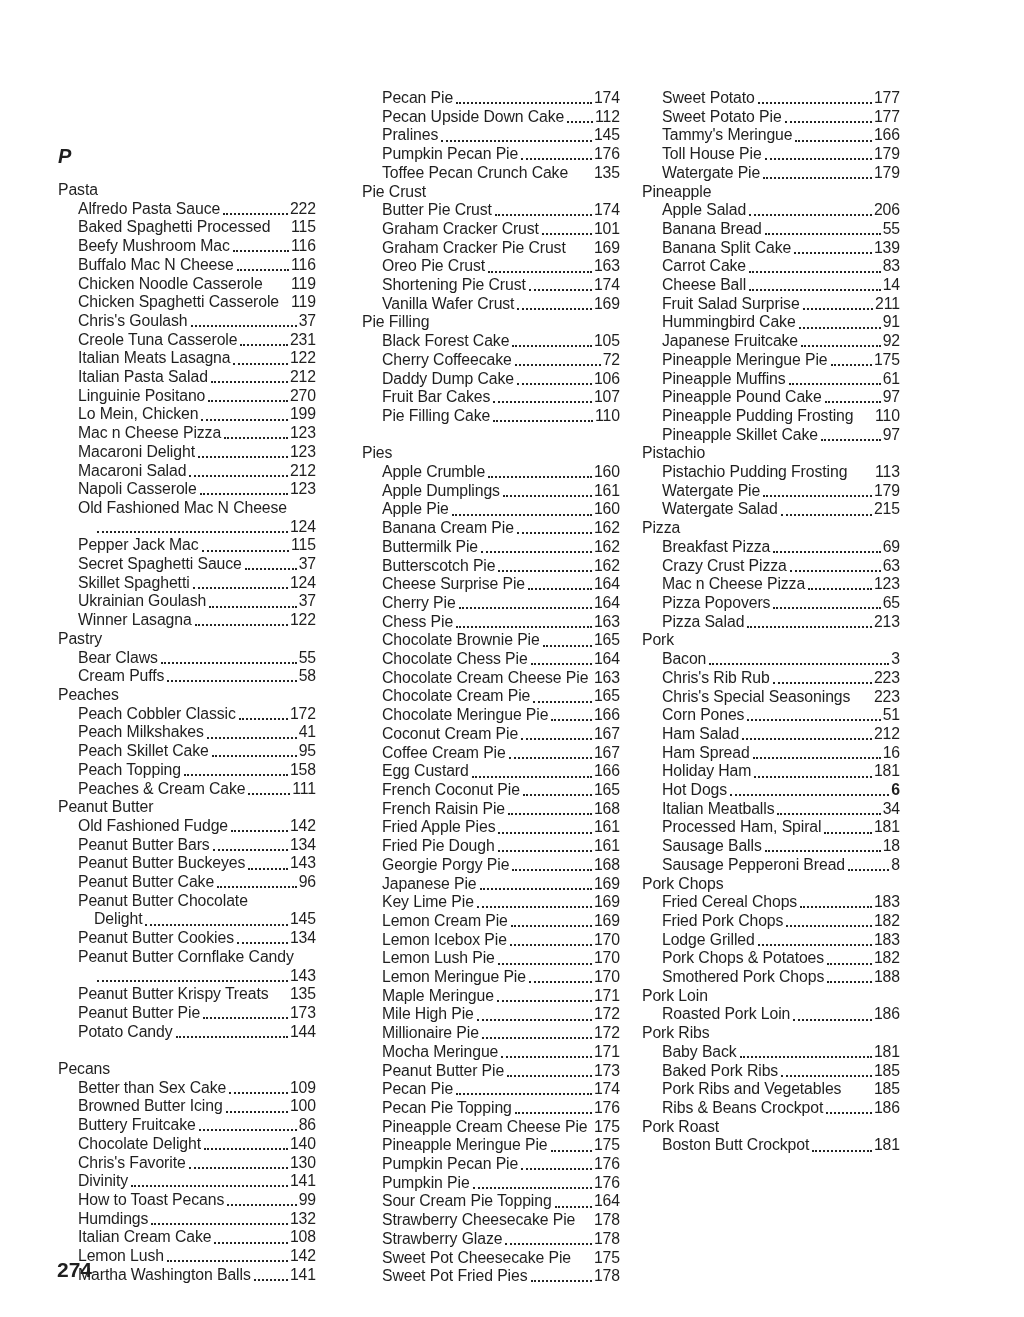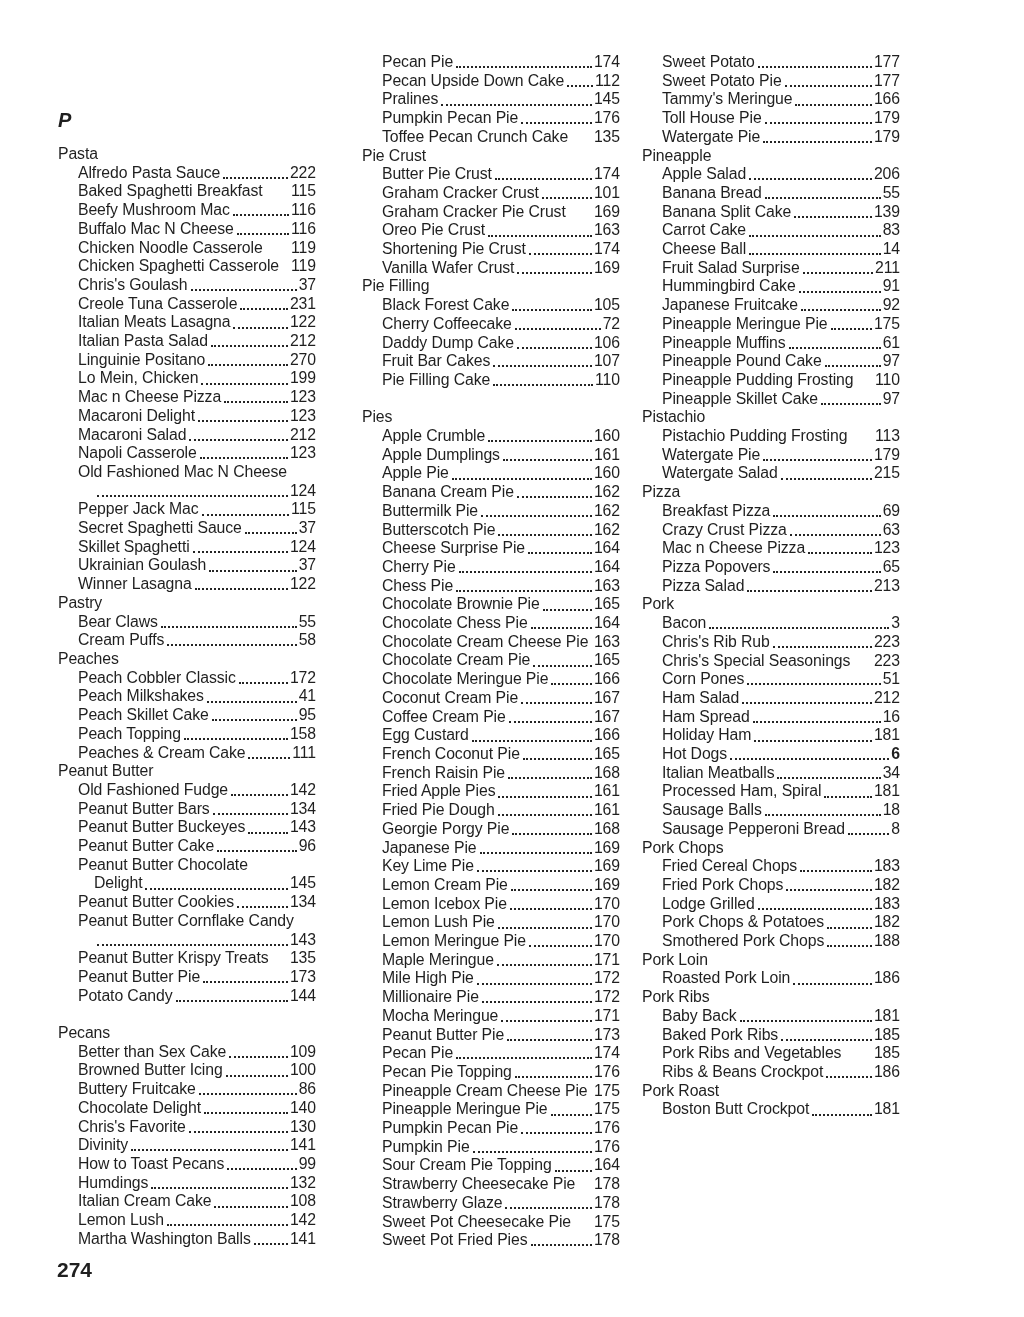--- a/index.html
+++ b/index.html
@@ -5,21 +5,21 @@
   * { margin:0; padding:0; box-sizing:border-box; }
   html,body { background:#e8e8e8; }
   .page {
     position:relative;
     width:1024px; height:1317px;
     background:#ffffff;
     font-family:"Liberation Sans", sans-serif;
     color:#1f1f1f;
     overflow:hidden;
   }
-  .col { position:absolute; width:258px; }
+  .col { position:absolute; width:258px;margin-top:36px; }
   .col-1 { left:58px;  top:110px; }
   .col-2 { left:362px; top:53px;  }
   .col-3 { left:642px; top:53px;  }
   .letter {
     font-size:20px; font-weight:bold; font-style:italic;
     line-height:20px; margin-bottom:15px;
   }
   .line { display:flex; line-height:18.7px; font-size:15.8px; letter-spacing:-0.1px; }
   .line.cat { padding-left:0; }
   .line.e, .line.w { padding-left:20px; }
@@ -43,21 +43,21 @@
   <div class="col col-1">
     <div class="letter">P</div>
     <div>
         <div class="line cat">Pasta</div>
         <div class="line e">
           <span class="t">Alfredo Pasta Sauce</span>
           <span class="leader dotted"></span>
           <span class="pg">222</span>
         </div>
         <div class="line e">
-          <span class="t">Baked Spaghetti Breakfast</span>
+          <span class="t">Baked Spaghetti Processed</span>
           <span class="leader"></span>
           <span class="pg">115</span>
         </div>
         <div class="line e">
           <span class="t">Beefy Mushroom Mac</span>
           <span class="leader dotted"></span>
           <span class="pg">116</span>
         </div>
         <div class="line e">
           <span class="t">Buffalo Mac N Cheese</span>

